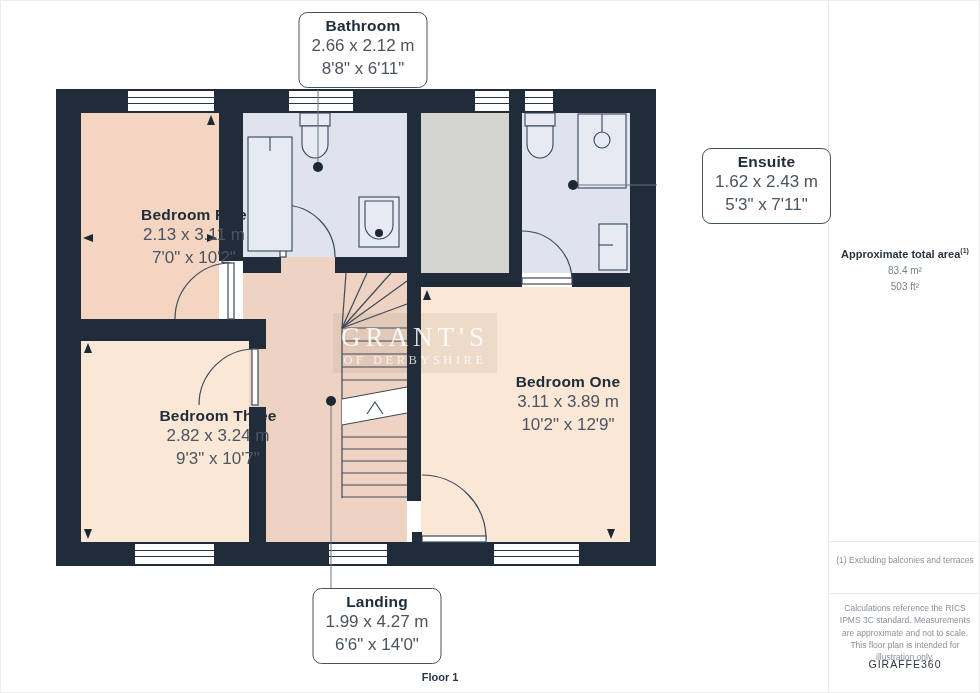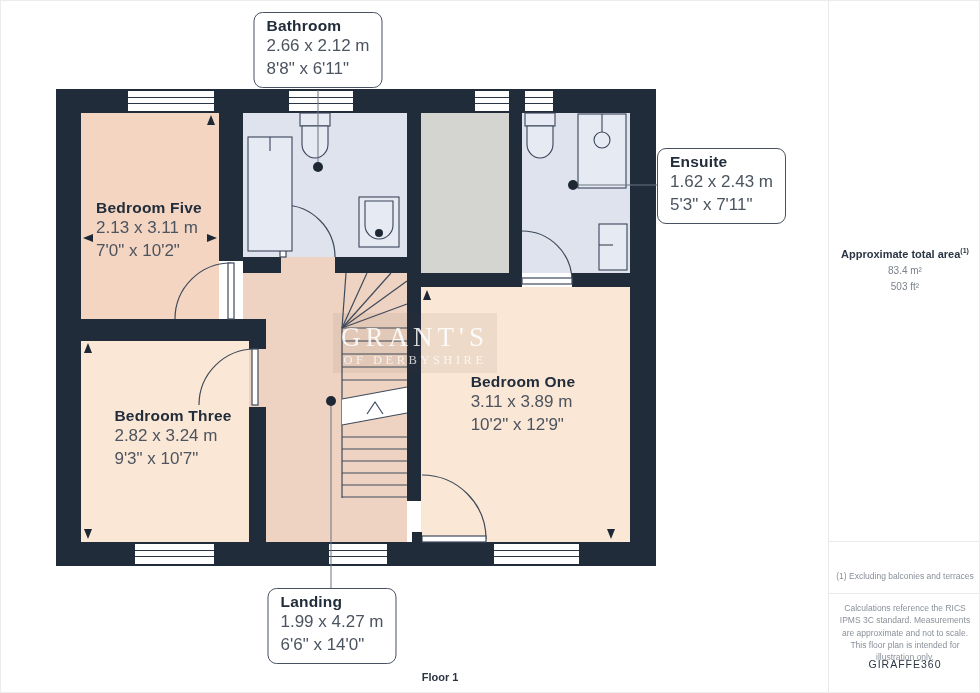--- a/index.html
+++ b/index.html
@@ -9,33 +9,33 @@
   .fill{z-index:1;}
   .window{background:#fff;border-top:2px solid #212c3a;border-bottom:2px solid #212c3a;box-sizing:border-box;z-index:3;}
   .window::before,.window::after{content:"";position:absolute;left:0;right:0;height:1px;background:#2a3543;}
   .window::before{top:30%;}
   .window::after{top:62%;}
   svg.overlay{position:absolute;left:0;top:0;z-index:5;pointer-events:none;}
   .watermark{position:absolute;left:332px;top:312px;width:164px;height:60px;background:rgba(70,50,45,0.07);
     color:rgba(255,255,255,0.85);text-align:center;font-family:"Liberation Serif","DejaVu Serif",serif;z-index:6;}
   .wm1{font-size:27px;letter-spacing:5px;line-height:1.2;margin-top:8px;}
   .wm2{font-size:12.5px;letter-spacing:3.5px;color:rgba(255,255,255,0.75);}
-  .room-label{position:absolute;text-align:left;transform:translateX(-50%);color:#222d3b;z-index:10;white-space:nowrap;}
+  .room-label{position:absolute;text-align:center;transform:translateX(-50%);color:#222d3b;z-index:10;white-space:nowrap;margin-left:45px;}
   .room-label.noxform{transform:none;}
   .boxed{background:#fff;border:1.6px solid #495161;border-radius:9px;padding:4px 12px 6px;}
   .rl-name{font-weight:bold;font-size:15.5px;letter-spacing:.2px;}
   .rl-dim{font-size:17px;color:#4c5460;line-height:1.35;}
   .floor-label{position:absolute;left:421px;top:670px;transform:translateX(-50%);font-size:11px;font-weight:bold;color:#2b3543;z-index:10;padding-left:36px;}
   .sidebar{position:absolute;left:827px;top:0;width:152px;height:693px;border-left:1px solid #e9e9e9;background:#fff;z-index:4;}
   .area-block{position:absolute;top:246px;left:0;right:0;text-align:center;}
   .area-title{font-size:11px;font-weight:bold;color:#2b3543;}
   .area-title sup{font-size:7px;}
   .area-val{font-size:10px;color:#7b828c;margin-top:5px;}
   .sb-divider{position:absolute;left:0;right:0;height:1px;background:#e9e9e9;}
-  .sb-footnote{position:absolute;top:554px;left:0;right:0;text-align:center;font-size:8.5px;color:#8a9099;margin-top:16px;}
+  .sb-footnote{position:absolute;top:554px;left:0;right:0;text-align:center;font-size:8.5px;color:#8a9099;}
   .sb-disclaimer{position:absolute;top:601px;left:8px;right:8px;text-align:center;font-size:8.5px;line-height:1.45;color:#8a9099;}
   .sb-brand{position:absolute;top:657px;left:0;right:0;text-align:center;font-size:10.5px;color:#2b3543;letter-spacing:1px;}
   .sb-brand .b1{font-weight:normal;text-align:center;}
   .sb-brand .b2{font-weight:normal;}
 </style>
 </head>
 <body>
 
 <div class="canvas">
 
@@ -186,21 +186,21 @@
     <div class="rl-dim">1.62 x 2.43 m</div>
     <div class="rl-dim">5'3" x 7'11"</div>
   </div>
 
   <div class="room-label boxed" style="left:331px;top:587px">
     <div class="rl-name">Landing</div>
     <div class="rl-dim">1.99 x 4.27 m</div>
     <div class="rl-dim">6'6" x 14'0"</div>
   </div>
 
-  <div class="room-label" style="left:148px;top:198px">
+  <div class="room-label" style="left:148px;top:205px">
     <div class="rl-name">Bedroom Five</div>
     <div class="rl-dim">2.13 x 3.11 m</div>
     <div class="rl-dim">7'0" x 10'2"</div>
   </div>
 
   <div class="room-label" style="left:172px;top:406px">
     <div class="rl-name">Bedroom Three</div>
     <div class="rl-dim">2.82 x 3.24 m</div>
     <div class="rl-dim">9'3" x 10'7"</div>
   </div>

